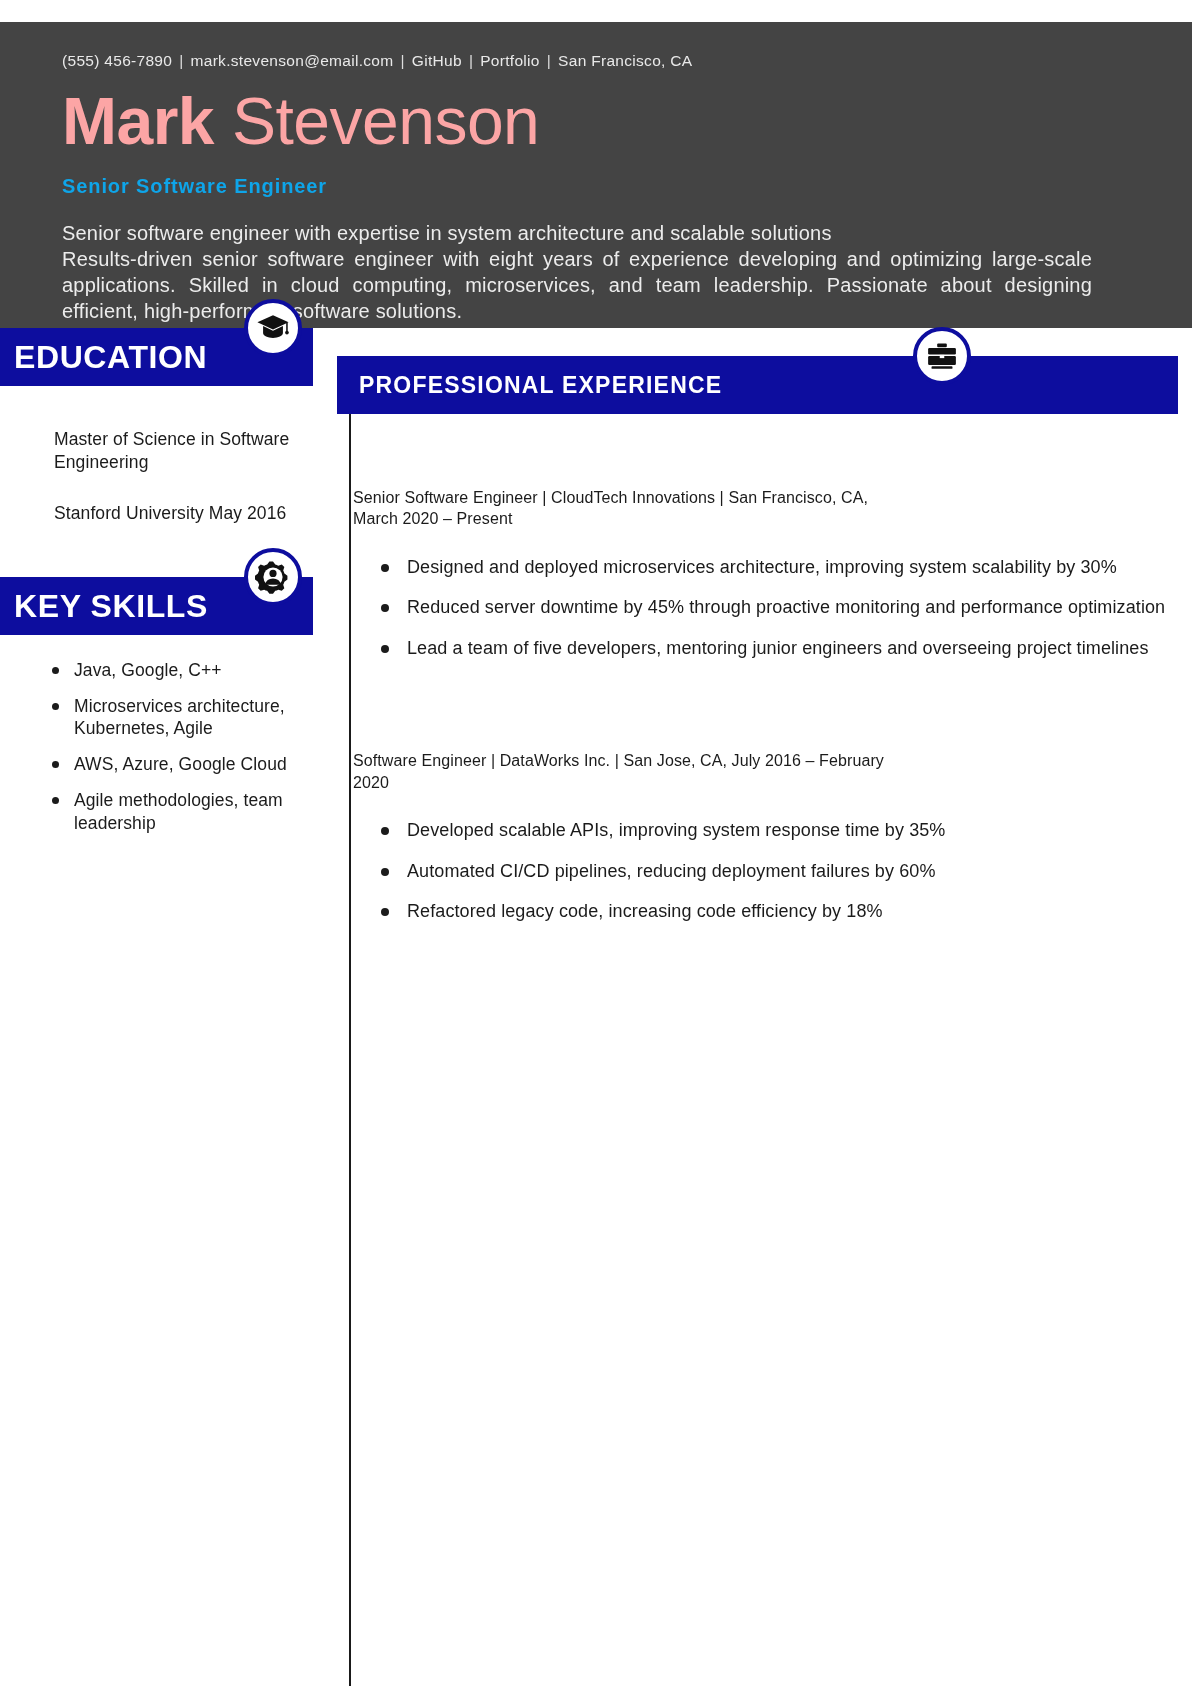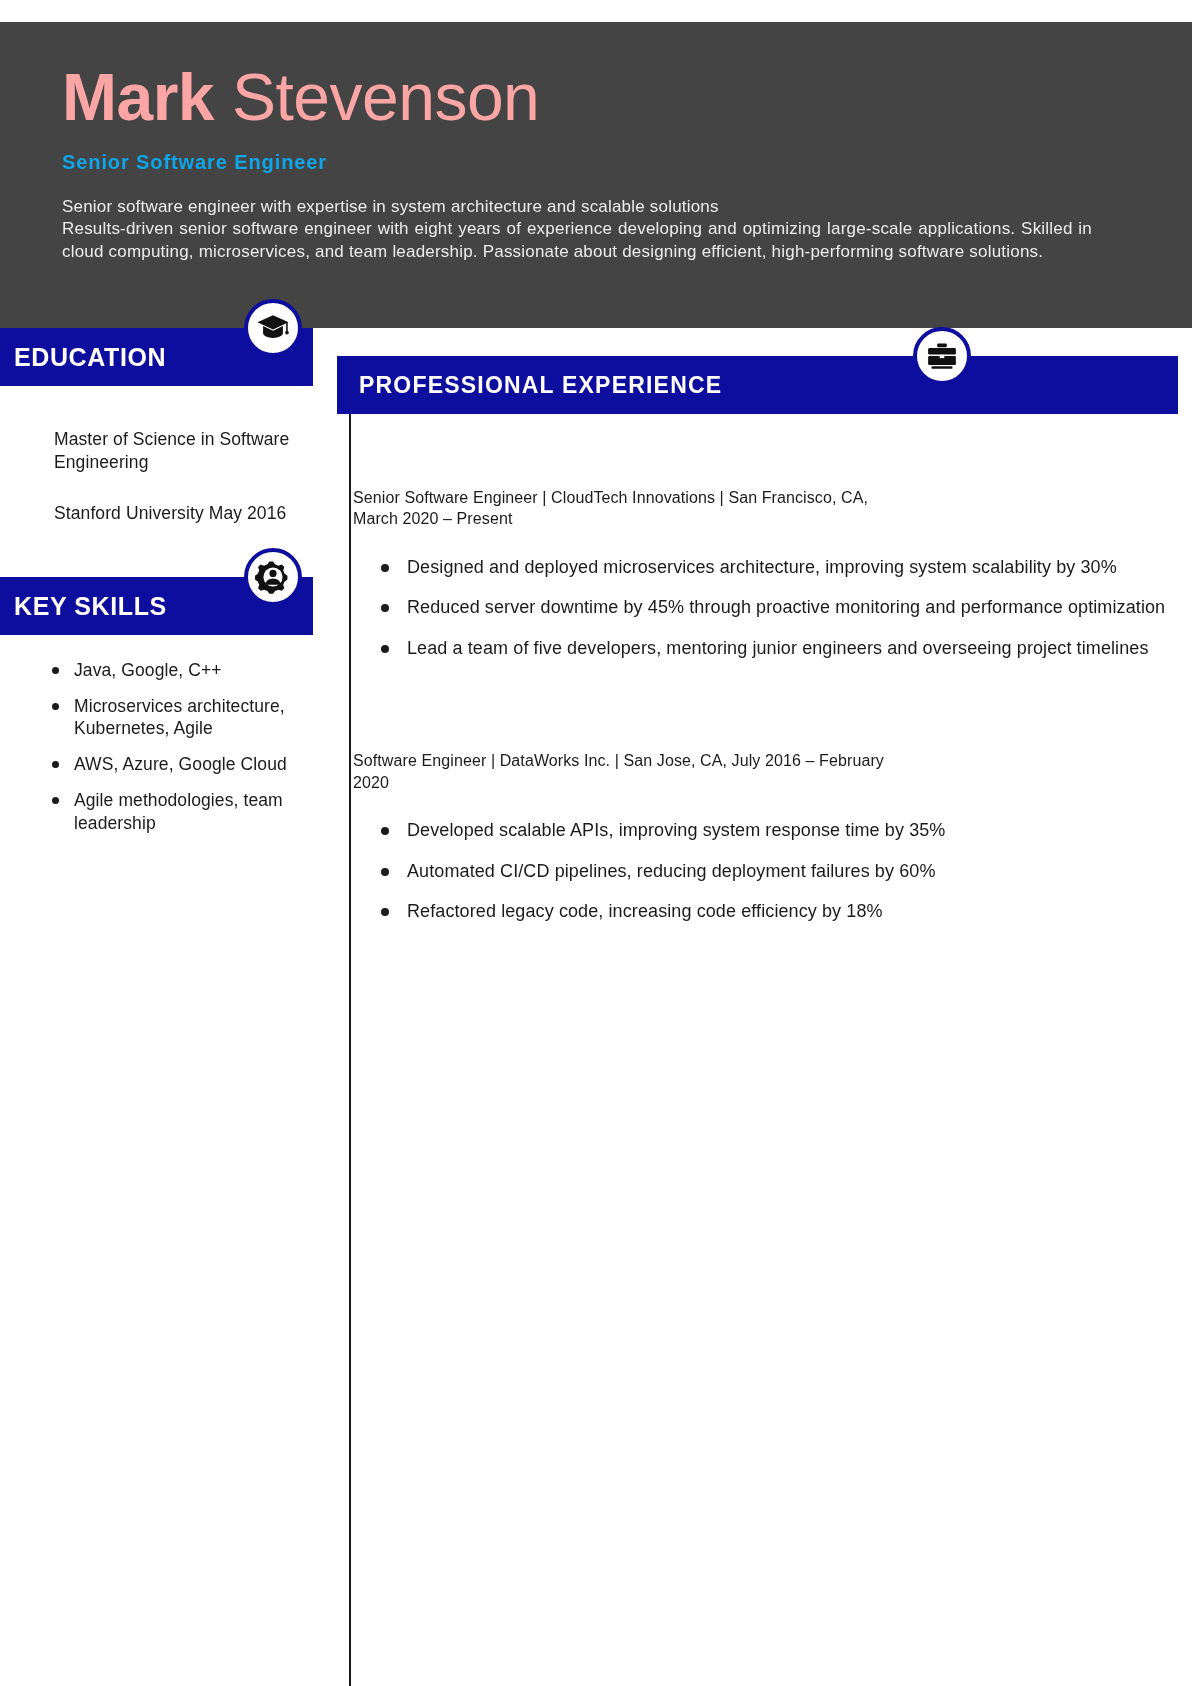--- a/index.html
+++ b/index.html
@@ -53,21 +53,21 @@
     margin-top: 20px;
     color: #0ea5e9;
     font-size: 20px;
     font-weight: bold;
     letter-spacing: 0.9px;
   }
 
   .summary {
     margin-top: 22px;
     color: #ececec;
-    font-size: 17px;
+    font-size: 20px;
     line-height: 1.30;
     letter-spacing: 0.2px;
     max-width: 1030px;
   }
   .summary p { margin: 0; }
   .summary .justified { text-align: justify; }
 
   
   .body-wrap {
     position: absolute;
@@ -104,21 +104,21 @@
     background: #0d0d9e;
     height: 58px;
     display: flex;
     align-items: center;
   }
   .bar-left  { width: 313px; padding-left: 14px; }
   .bar-right { width: 841px; padding-left: 22px; }
 
   .bar-title {
     color: #ffffff;
-    font-size: 25px;
+    font-size: 32px;
     font-weight: bold;
     letter-spacing: 0.6px;
   }
   .bar-title.small { font-size: 23px; letter-spacing: 1.2px; }
 
   .bar-icon {
     position: absolute;
     width: 58px; height: 58px;
     border-radius: 50%;
     background: #ffffff;
@@ -195,20 +195,23 @@
   }
   .job-spacer { height: 36px; }
 </style>
 </head>
 <body>
 
 <div class="page">
 
   <div class="header">
 
+    <div class="contact-line">
+      <span>(555) 456-7890</span><span class="contact-sep">|</span><span>mark.stevenson@email.com</span><span class="contact-sep">|</span><span>GitHub</span><span class="contact-sep">|</span><span>Portfolio</span><span class="contact-sep">|</span><span>San Francisco, CA</span>
+    </div>
 
     <div class="name">
       <span class="name-first">Mark</span><span class="name-last"> Stevenson</span>
     </div>
 
     <div class="job-title">Senior Software Engineer</div>
 
     <div class="summary">
       <p>Senior software engineer with expertise in system architecture and scalable solutions</p>
       <p class="justified">Results-driven senior software engineer with eight years of experience developing and optimizing large-scale applications. Skilled in cloud computing, microservices, and team leadership. Passionate about designing efficient, high-performing software solutions.</p>

